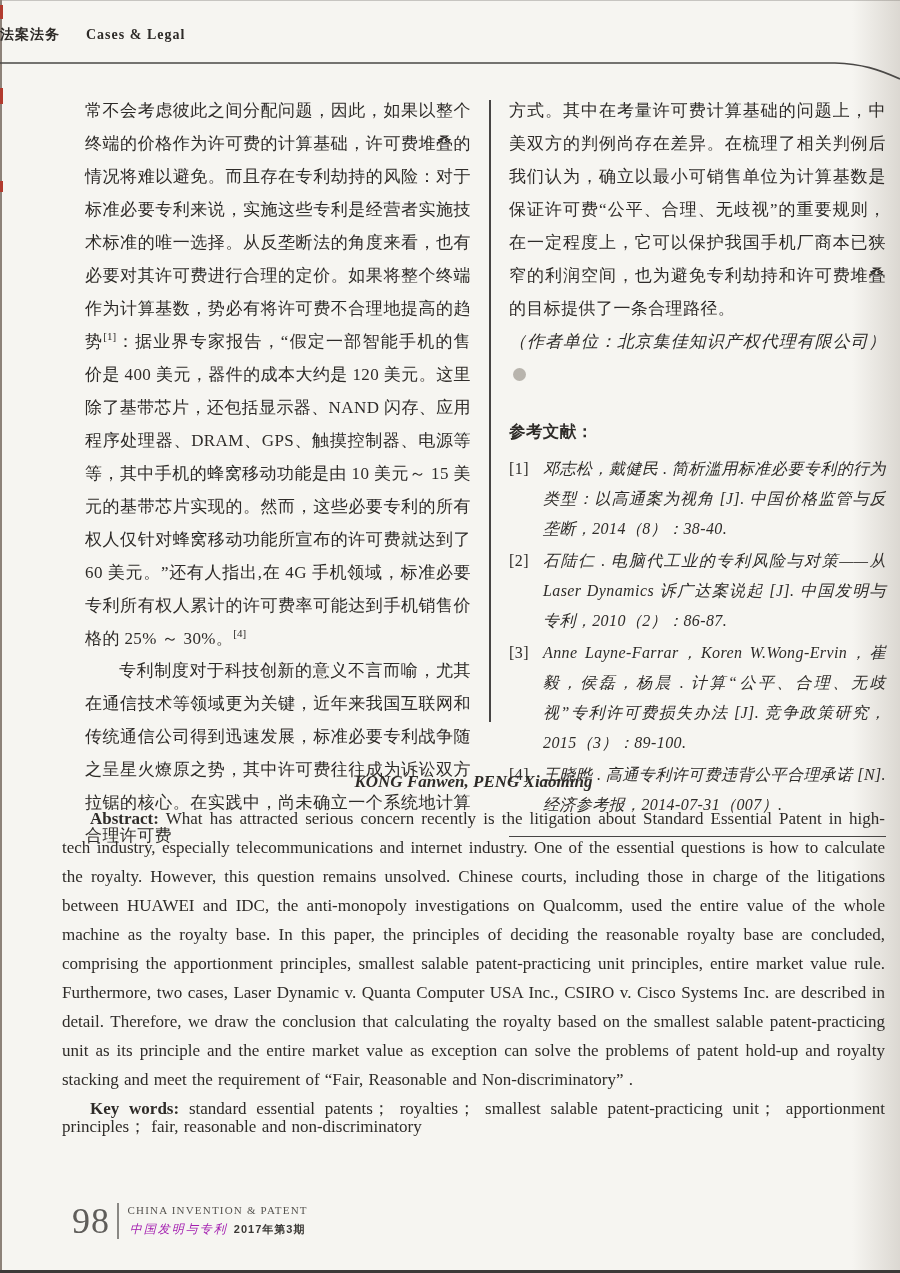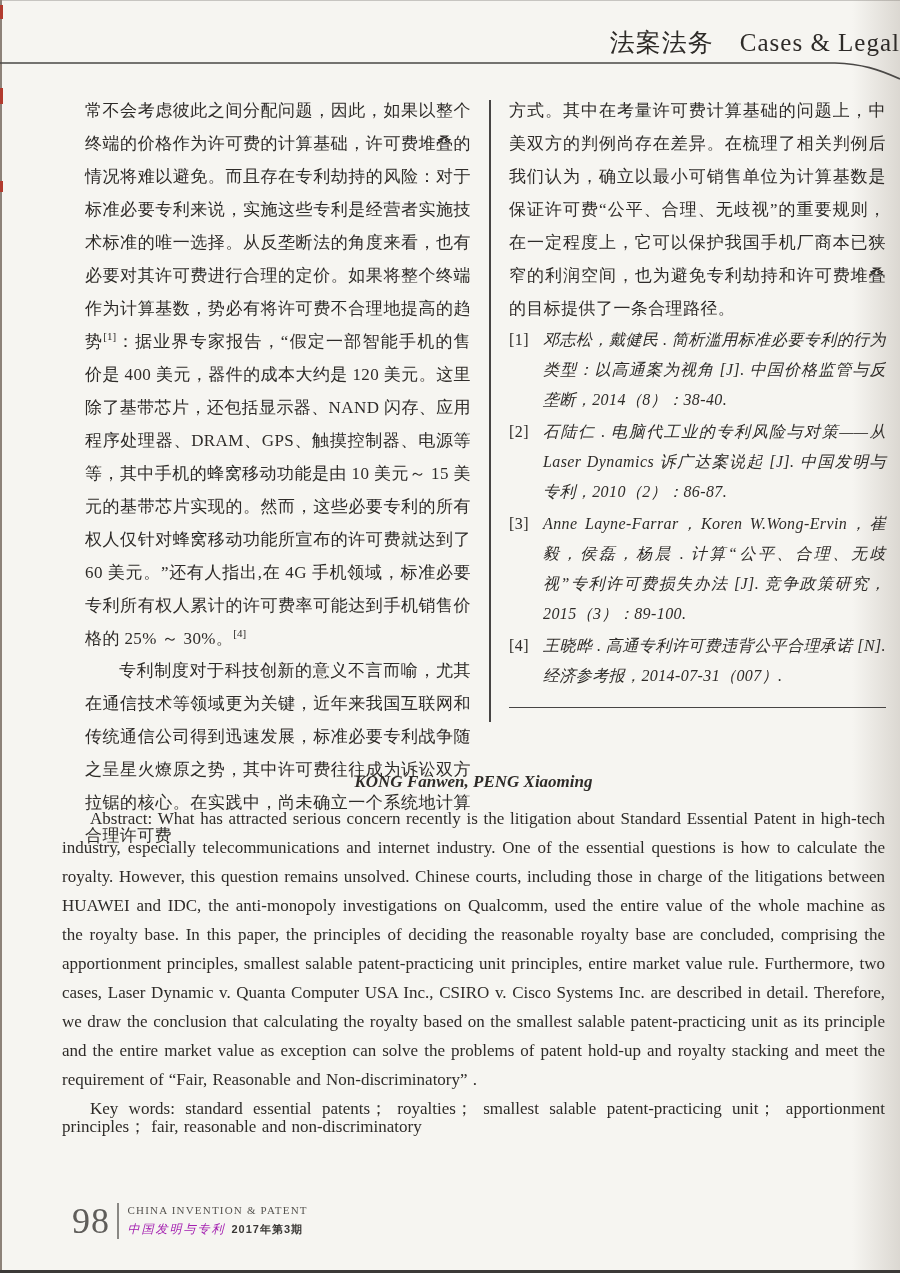--- a/index.html
+++ b/index.html
@@ -12,22 +12,22 @@
   }
   
   .edge-top{position:absolute;top:0;left:0;width:100%;height:1px;background:rgba(60,55,50,.25);}
   .edge-bottom{position:absolute;bottom:0;left:0;width:100%;height:3px;background:#3c3a38;}
   .edge-left{position:absolute;top:0;left:0;width:2px;height:100%;background:#8d8279;}
   .red-mark{position:absolute;left:0;width:3px;background:#b23b2e;}
   .curl-shadow{position:absolute;top:0;right:0;width:48px;height:100%;
     background:linear-gradient(to left, rgba(150,140,128,.28), rgba(150,140,128,0));}
   .header-rule{position:absolute;top:0;left:0;}
   
-  .header-text{position:absolute;top:26px;left:0;width:100%;text-align:right;
-    font-size:25px;font-weight:normal;letter-spacing:1px;}
+  .header-text{position:absolute;top:26px;left:0;width:100%;text-align:left;
+    font-size:14px;font-weight:bold;letter-spacing:1px;}
   .header-text .zh{font-family:"Liberation Sans","DejaVu Sans",sans-serif;margin-right:26px;}
   .header-text .en{font-family:"Liberation Serif",serif;}
   
   .col{position:absolute;top:94px;font-size:17px;line-height:33px;text-align:justify;
     letter-spacing:.4px;}
   .col-left{left:85px;width:386px;}
   .col-right{left:509px;width:377px;}
   .col p{margin:0;}
   sup.cite{font-size:11px;line-height:0;letter-spacing:0;}
   .sec-heading{font-family:"Liberation Sans","DejaVu Sans",sans-serif;
@@ -49,26 +49,26 @@
   
   .english{position:absolute;left:62px;top:772px;width:823px;}
   .en-title{text-align:center;font-size:23px;font-weight:bold;margin:0 0 16px 0;
     letter-spacing:.2px;}
   .en-authors{text-align:center;font-size:17px;font-weight:bold;font-style:italic;
     margin:0 0 12px 0;}
   .en-abstract{font-size:17px;line-height:29px;text-align:justify;margin:0;
     text-indent:28px;word-spacing:1px;}
   .en-keywords{font-size:17px;line-height:18px;text-align:justify;margin:6px 0 0 0;
     text-indent:28px;word-spacing:1px;}
-  .b{font-weight:normal;}
+  .b{font-weight:bold;}
   
   .footer{position:absolute;left:72px;top:1200px;display:flex;align-items:center;}
   .page-num{font-size:36px;color:#5f5d5a;letter-spacing:1px;}
   .footer-bar{width:1.5px;height:36px;background:#8a8884;margin:0 9px 0 7px;}
-  .footer-meta{display:flex;flex-direction:column;justify-content:center;line-height:1.25;}
+  .footer-meta{display:flex;flex-direction:column;justify-content:center;line-height:1.25;text-align:center;}
   .journal-en{font-size:11px;letter-spacing:1.2px;color:#55534f;}
   .journal-zh{font-size:12px;color:#a21caf;letter-spacing:2px;font-style:italic;}
   .issue{font-size:11px;font-weight:bold;color:#3a3835;letter-spacing:1px;
     font-family:"Liberation Sans",sans-serif;margin-left:6px;}
 </style>
 </head>
 <body>
 
 <div class="page">
 
@@ -89,20 +89,22 @@
 
   <div class="divider"></div>
 
   <div class="col col-left">
     <p><span>常不会考虑彼此之间分配问题，因此，如果以整个终端的价格作为许可费的计算基础，许可费堆叠的情况将难以避免。而且存在专利劫持的风险：对于标准必要专利来说，实施这些专利是经营者实施技术标准的唯一选择。从反垄断法的角度来看，也有必要对其许可费进行合理的定价。如果将整个终端作为计算基数，势必有将许可费不合理地提高的趋势</span><sup class="cite">[1]</sup><span>：据业界专家报告，“假定一部智能手机的售价是 400 美元，器件的成本大约是 120 美元。这里除了基带芯片，还包括显示器、NAND 闪存、应用程序处理器、DRAM、GPS、触摸控制器、电源等等，其中手机的蜂窝移动功能是由 10 美元～ 15 美元的基带芯片实现的。然而，这些必要专利的所有权人仅针对蜂窝移动功能所宣布的许可费就达到了 60 美元。”还有人指出,在 4G 手机领域，标准必要专利所有权人累计的许可费率可能达到手机销售价格的 25% ～ 30%。</span><sup class="cite">[4]</sup></p>
     <p class="indent">专利制度对于科技创新的意义不言而喻，尤其在通信技术等领域更为关键，近年来我国互联网和传统通信公司得到迅速发展，标准必要专利战争随之呈星火燎原之势，其中许可费往往成为诉讼双方拉锯的核心。在实践中，尚未确立一个系统地计算合理许可费</p>
   </div>
 
   <div class="col col-right">
     <p>方式。其中在考量许可费计算基础的问题上，中美双方的判例尚存在差异。在梳理了相关判例后我们认为，确立以最小可销售单位为计算基数是保证许可费“公平、合理、无歧视”的重要规则，在一定程度上，它可以保护我国手机厂商本已狭窄的利润空间，也为避免专利劫持和许可费堆叠的目标提供了一条合理路径。</p>
+    <p class="affiliation"><span>（作者单位：北京集佳知识产权代理有限公司）</span><span class="end-icon"></span></p>
+    <div class="refs-heading">参考文献：</div>
     <ul class="refs">
       <li>
         <span class="ref-label">[1]</span>
         <span class="ref-text">邓志松，戴健民 . 简析滥用标准必要专利的行为类型：以高通案为视角 [J]. 中国价格监管与反垄断，2014（8）：38-40.</span>
       </li>
       <li>
         <span class="ref-label">[2]</span>
         <span class="ref-text">石陆仁 . 电脑代工业的专利风险与对策——从 Laser Dynamics 诉广达案说起 [J]. 中国发明与专利，2010（2）：86-87.</span>
       </li>
       <li>

